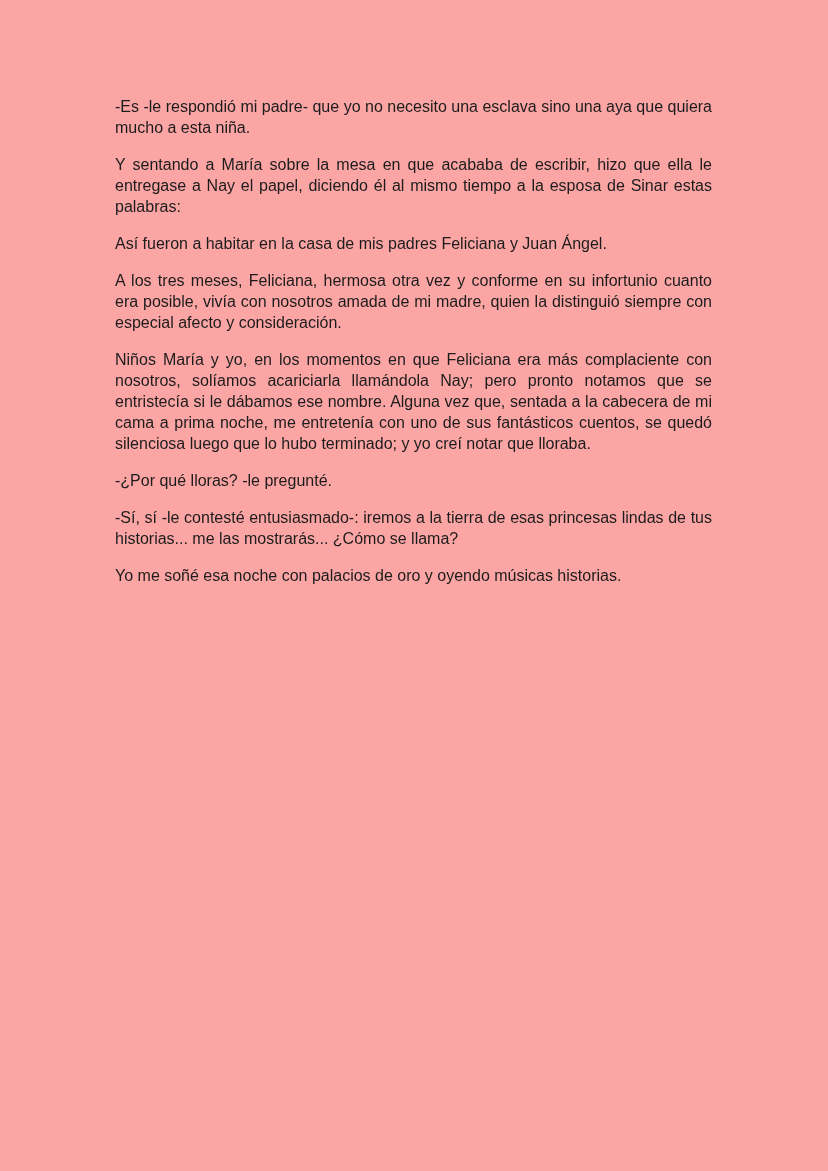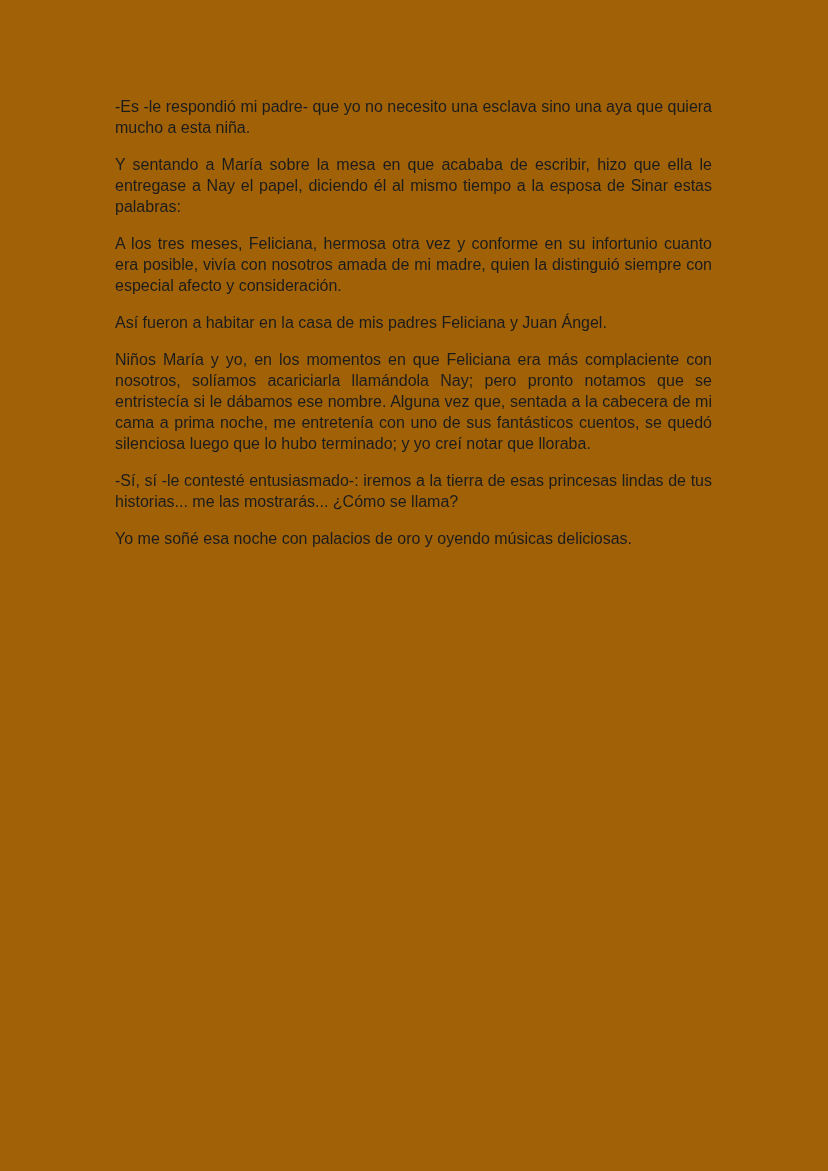--- a/index.html
+++ b/index.html
@@ -4,21 +4,21 @@
 <style>
   html, body {
     margin: 0;
     padding: 0;
     background: #ffffff;
   }
   .page {
     position: relative;
     width: 828px;
     height: 1171px;
-    background: #a16207;
+    background: #fca5a5;
     overflow: hidden;
   }
   .text-block {
     position: absolute;
     left: 115px;
     top: 96px;
     width: 597px;
     font-family: "Liberation Sans", "DejaVu Sans", sans-serif;
     font-size: 16px;
     line-height: 21px;
@@ -33,19 +33,20 @@
     margin-bottom: 0;
   }
 </style>
 </head>
 <body>
 
 <div class="page">
   <div class="text-block">
     <p>-Es -le respondió mi padre- que yo no necesito una esclava sino una aya que quiera mucho a esta niña.</p>
     <p>Y sentando a María sobre la mesa en que acababa de escribir, hizo que ella le entregase a Nay el papel, diciendo él al mismo tiempo a la esposa de Sinar estas palabras:</p>
+    <p>Así fueron a habitar en la casa de mis padres Feliciana y Juan Ángel.</p>
     <p>A los tres meses, Feliciana, hermosa otra vez y conforme en su infortunio cuanto era posible, vivía con nosotros amada de mi madre, quien la distinguió siempre con especial afecto y consideración.</p>
-    <p>Así fueron a habitar en la casa de mis padres Feliciana y Juan Ángel.</p>
     <p>Niños María y yo, en los momentos en que Feliciana era más complaciente con nosotros, solíamos acariciarla llamándola Nay; pero pronto notamos que se entristecía si le dábamos ese nombre. Alguna vez que, sentada a la cabecera de mi cama a prima noche, me entretenía con uno de sus fantásticos cuentos, se quedó silenciosa luego que lo hubo terminado; y yo creí notar que lloraba.</p>
+    <p>-¿Por qué lloras? -le pregunté.</p>
     <p>-Sí, sí -le contesté entusiasmado-: iremos a la tierra de esas princesas lindas de tus historias... me las mostrarás... ¿Cómo se llama?</p>
-    <p>Yo me soñé esa noche con palacios de oro y oyendo músicas deliciosas.</p>
+    <p>Yo me soñé esa noche con palacios de oro y oyendo músicas historias.</p>
   </div>
 </div>
 
 </body></html>

